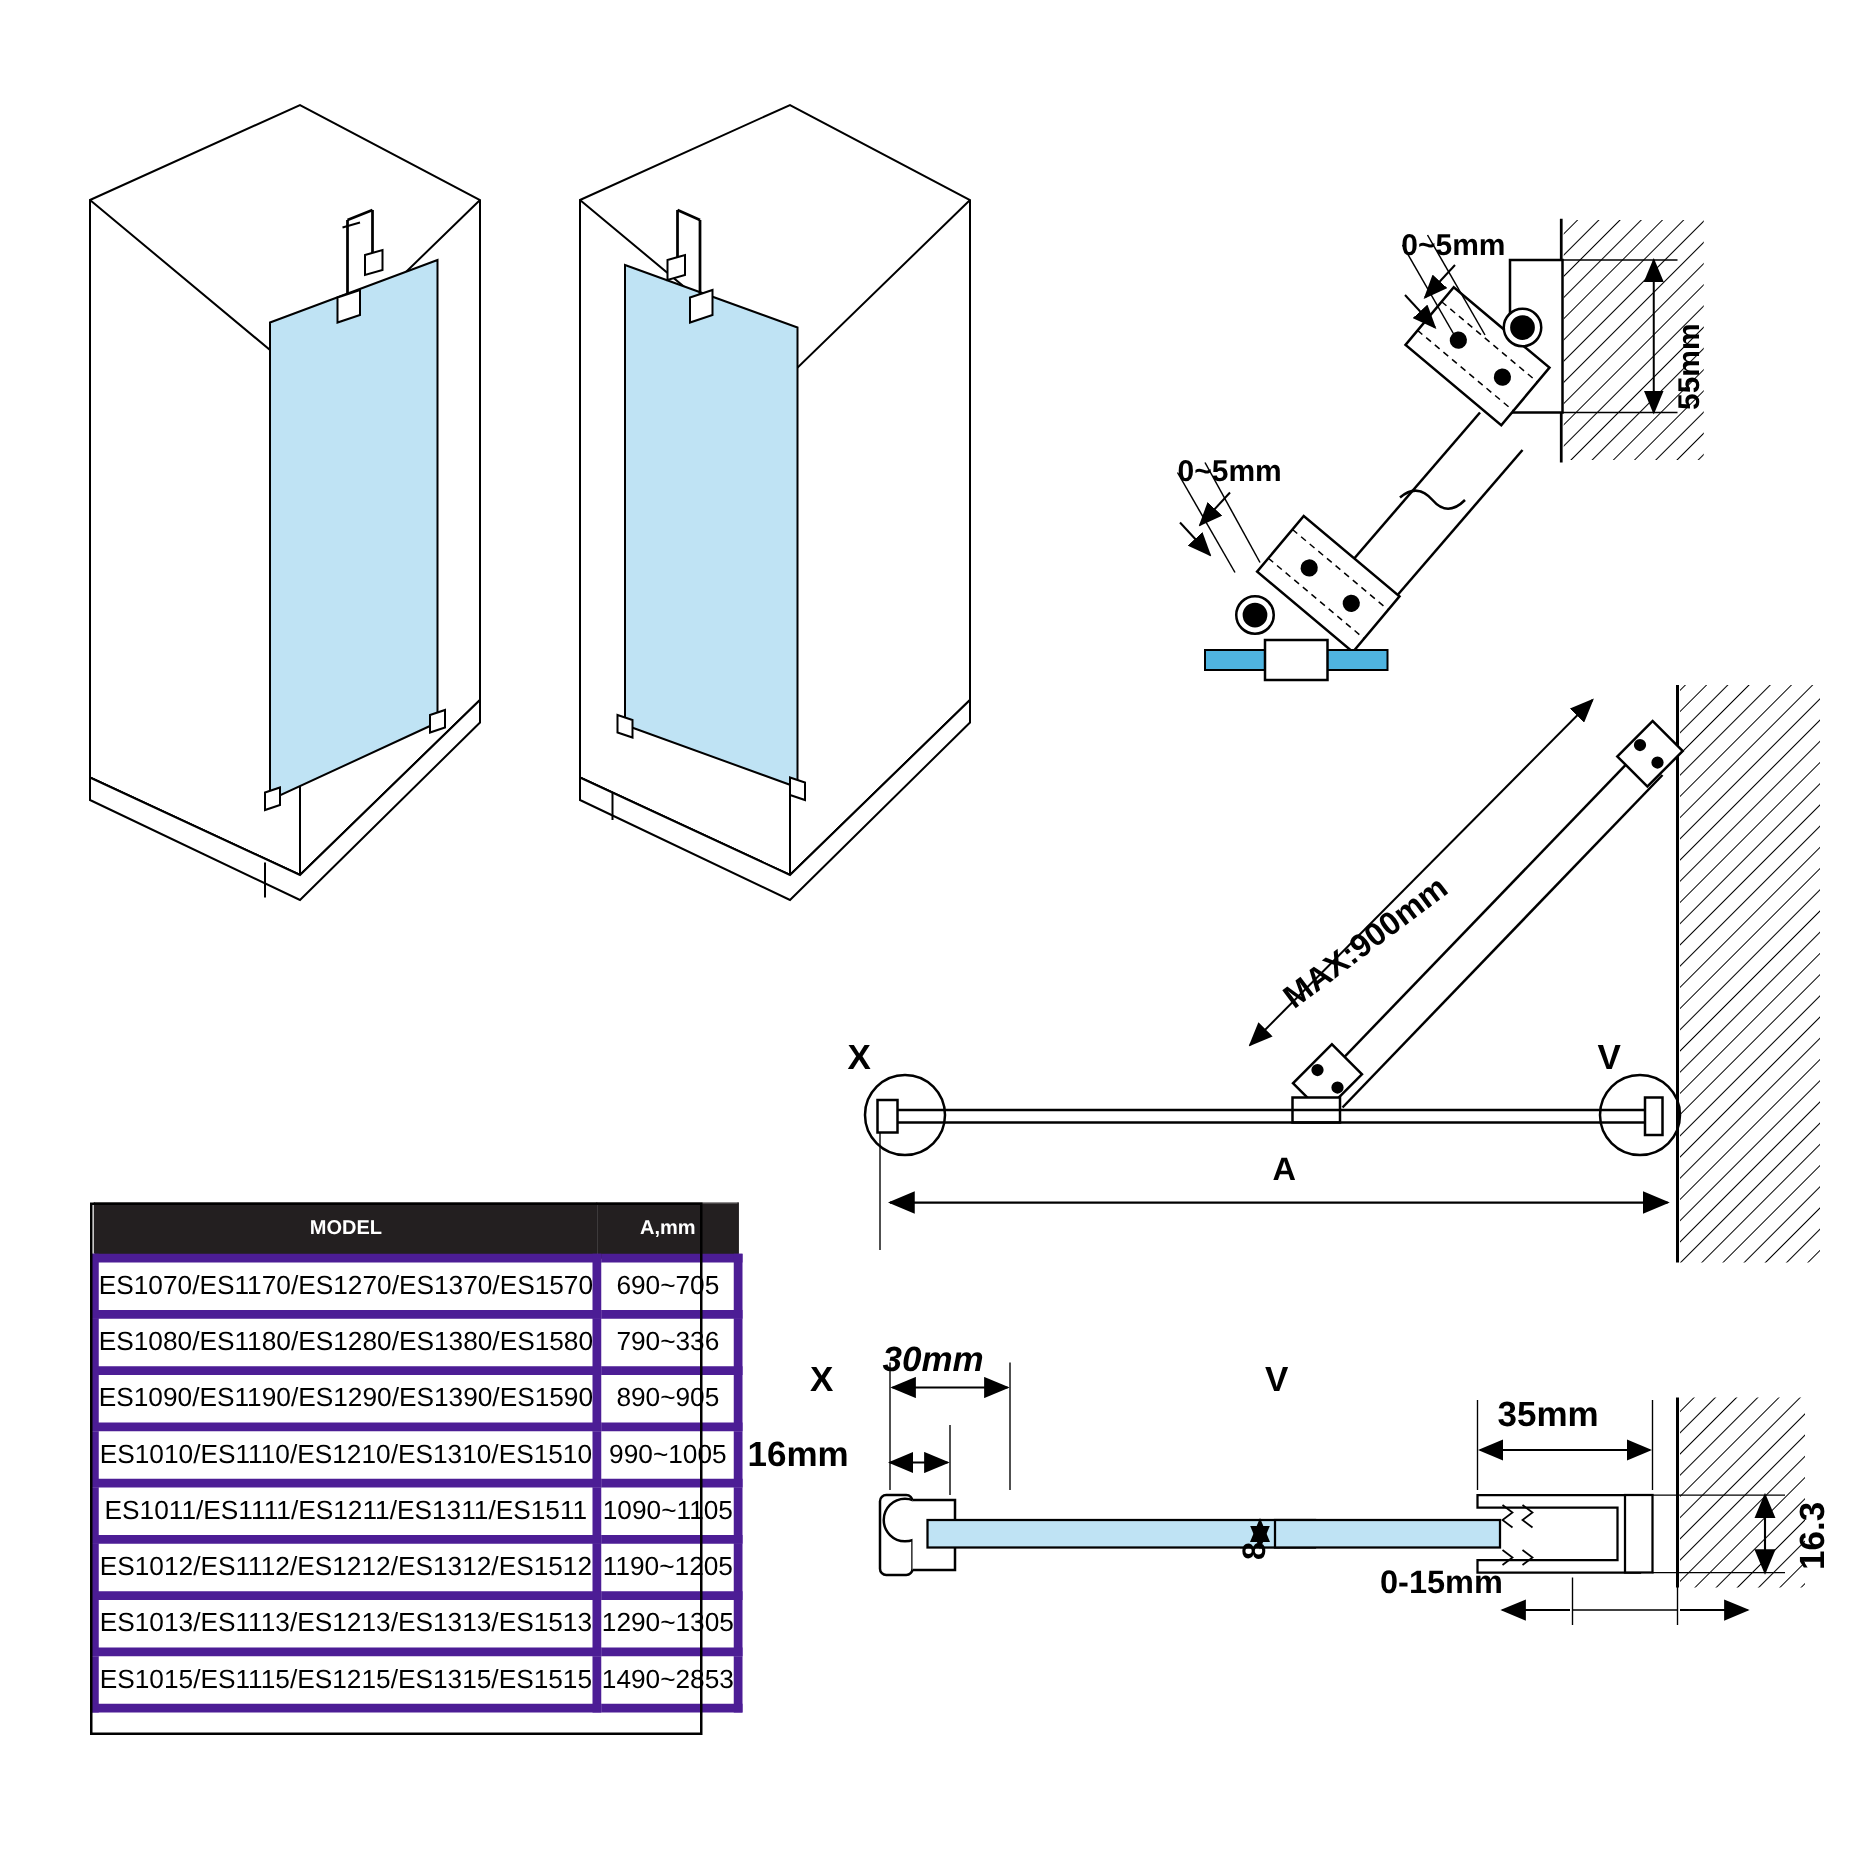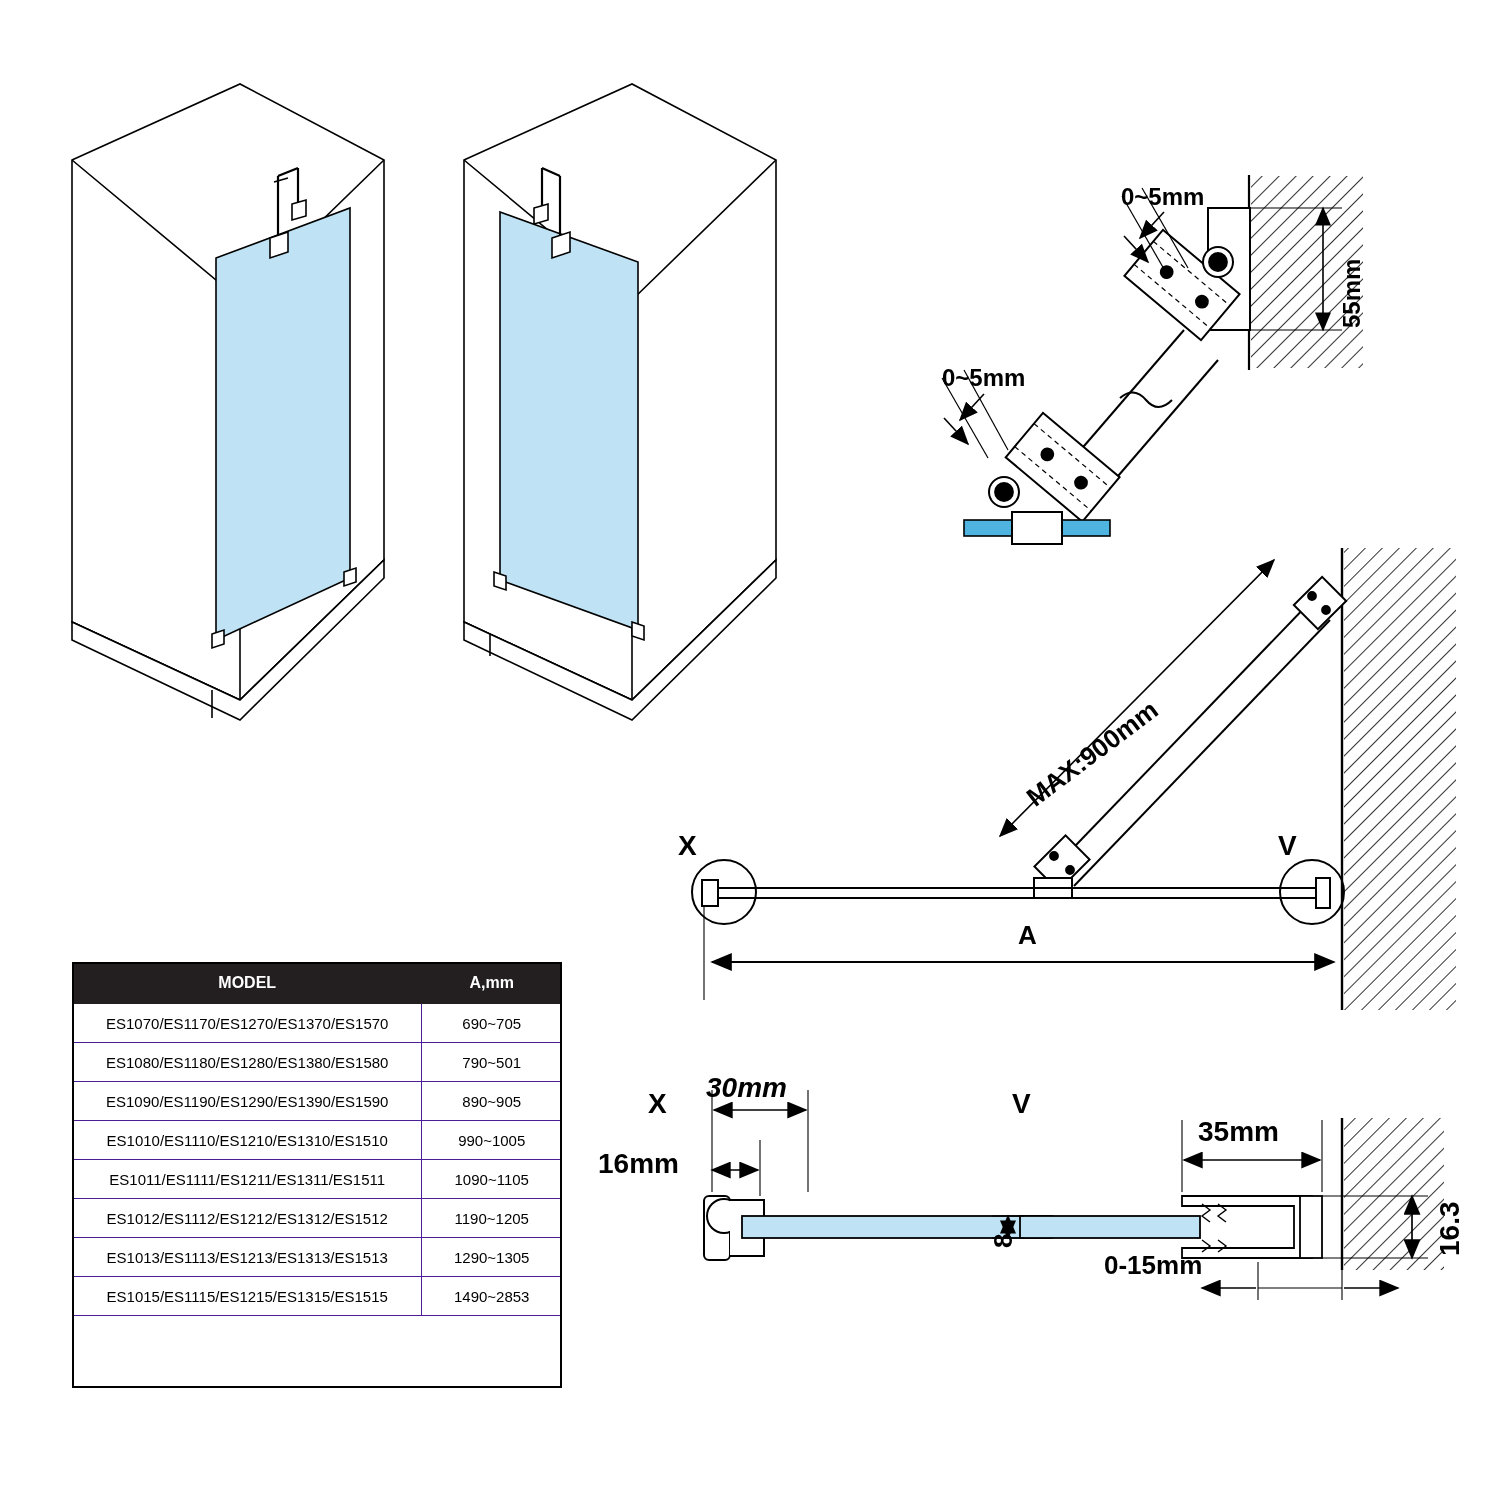--- a/index.html
+++ b/index.html
@@ -29,22 +29,22 @@
   
   .spec-table {
     position: absolute;
     left: 60px;
     top: 962px;
     width: 490px;
     border-collapse: collapse;
     background: #ffffff;
   }
   .spec-table th, .spec-table td {
-    border: 1px solid #4c1d95;
-    font-size: 15px;
+    border: 7px solid #4c1d95;
+    font-size: 21px;
     text-align: center;
     color: #000000;
     padding: 0;
     height: 38px;
     font-family: "Liberation Sans", sans-serif;
   }
   .spec-table thead th {
     background: #231f20;
     color: #ffffff;
     font-weight: bold;
@@ -305,21 +305,21 @@
         <th class="col-a">A,mm</th>
       </tr>
     </thead>
     <tbody>
       <tr>
         <td>ES1070/ES1170/ES1270/ES1370/ES1570</td>
         <td>690~705</td>
       </tr>
       <tr>
         <td>ES1080/ES1180/ES1280/ES1380/ES1580</td>
-        <td>790~501</td>
+        <td>790~336</td>
       </tr>
       <tr>
         <td>ES1090/ES1190/ES1290/ES1390/ES1590</td>
         <td>890~905</td>
       </tr>
       <tr>
         <td>ES1010/ES1110/ES1210/ES1310/ES1510</td>
         <td>990~1005</td>
       </tr>
       <tr>

